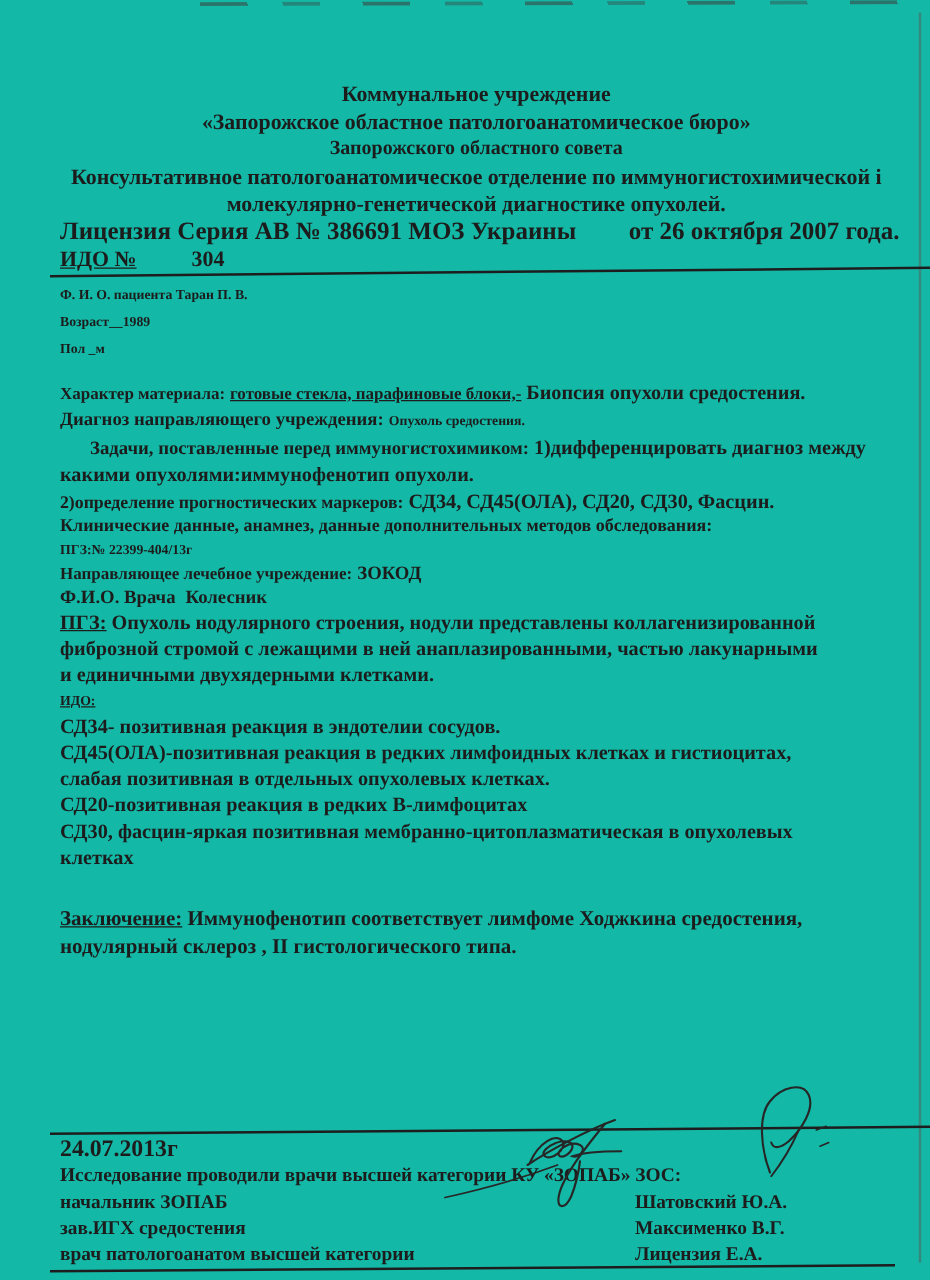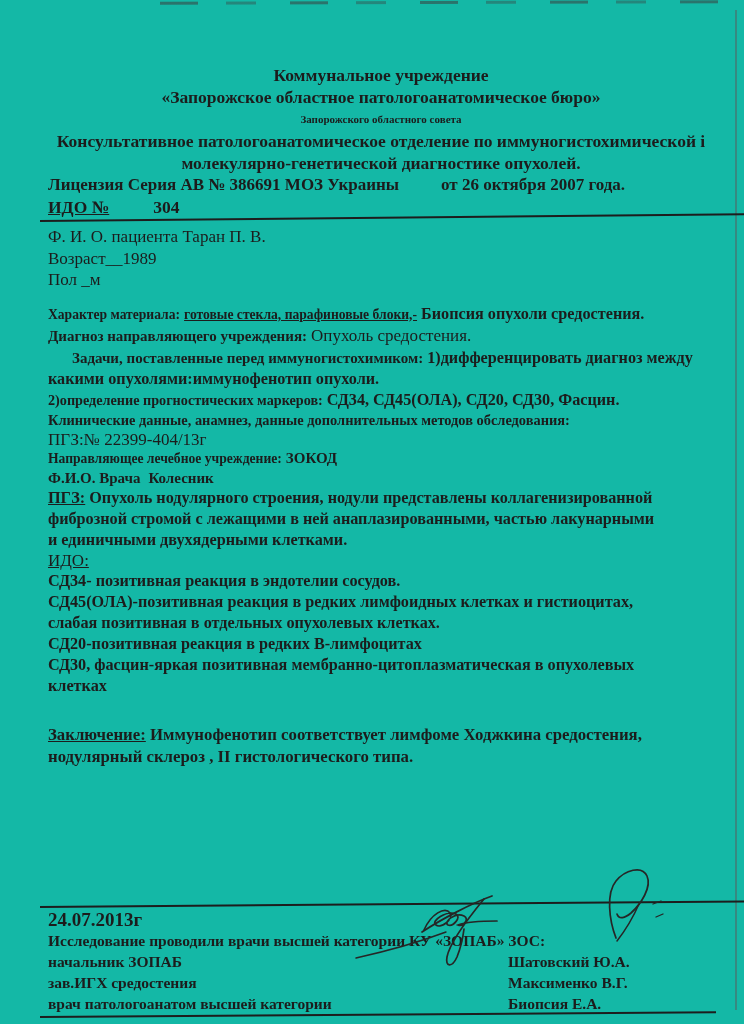--- a/index.html
+++ b/index.html
@@ -23,28 +23,28 @@
       rgba(60,60,60,.55) 0 38px, transparent 38px 66px,
       rgba(60,60,60,.4) 66px 96px, transparent 96px 130px);
     transform:rotate(-0.15deg);
   }
   .right-edge-line{
     position:absolute;top:10px;bottom:14px;right:7px;width:2px;
     background:rgba(90,90,90,.5);
   }
   .c{text-align:center;font-weight:bold;}
   .h17{font-size:17.5px;line-height:22px;}
-  .h16{font-size:11px;line-height:22px;}
-  .t17{font-size:17px;line-height:21.5px;font-weight:normal;}
+  .h16{font-size:16px;line-height:22px;}
+  .t17{font-size:11px;line-height:21.5px;font-weight:bold;}
   .t16{font-size:16.2px;line-height:21px;font-weight:bold;}
   .t15{font-size:15px;font-weight:bold;}
   .small{font-size:13.6px;font-weight:bold;}
   .u{text-decoration:underline;}
   .row{white-space:nowrap;}
-  .license{font-size:17px;font-weight:bold;line-height:20px;margin-top:1px;}
+  .license{font-size:20px;font-weight:bold;line-height:20px;margin-top:1px;}
   .license .gap{display:inline-block;width:42px;}
   .ido-row{font-size:17.5px;font-weight:bold;line-height:22px;margin-top:1px;}
   .ido-row .num{margin-left:44px;}
   .rule{border:0;border-top:2px solid #1d1d1d;margin:2px 0 4px -8px;width:720px;transform:rotate(-0.55deg);transform-origin:left center;}
   .patient{margin-top:2px;}
   .mline{line-height:20px;margin-top:13px;}
   .flow p{margin:0;}
   .conclusion{margin-top:27px;}
   .footer{margin-top:138px;position:relative;}
   .f-rule{border:0;border-top:2px solid #1d1d1d;margin:0 0 2px -8px;width:716px;transform:rotate(-0.45deg);transform-origin:left center;}
@@ -115,21 +115,21 @@
     <p class="t16" style="font-size:16.8px;line-height:22px;"><span class="u">Заключение:</span> <span>Иммунофенотип соответствует лимфоме Ходжкина средостения,</span></p>
     <p class="t16" style="font-size:16.8px;line-height:22px;">нодулярный склероз , II гистологического типа.</p>
   </div>
 
   <div class="footer">
     <hr class="f-rule">
     <div class="f-date">24.07.2013г</div>
     <div class="f-intro">Исследование проводили врачи высшей категории КУ «ЗОПАБ» ЗОС:</div>
     <div class="f-row"><span>начальник ЗОПАБ</span><span class="f-name">Шатовский Ю.А.</span></div>
     <div class="f-row"><span>зав.ИГХ средостения</span><span class="f-name">Максименко В.Г.</span></div>
-    <div class="f-row"><span>врач патологоанатом высшей категории</span><span class="f-name">Биопсия Е.А.</span></div>
+    <div class="f-row"><span>врач патологоанатом высшей категории</span><span class="f-name">Лицензия Е.А.</span></div>
     <hr class="b-rule">
   </div>
 </div>
 
 <svg class="sig-svg" viewBox="0 0 744 1024">
   <g fill="none" stroke="#262626" stroke-width="1.7" stroke-linecap="round">
 
     <path d="M 356 958 C 392 950, 422 941, 446 932" stroke-width="1.4"></path>
 
     <path d="M 492 896 C 472 903, 440 920, 422 932"></path>

